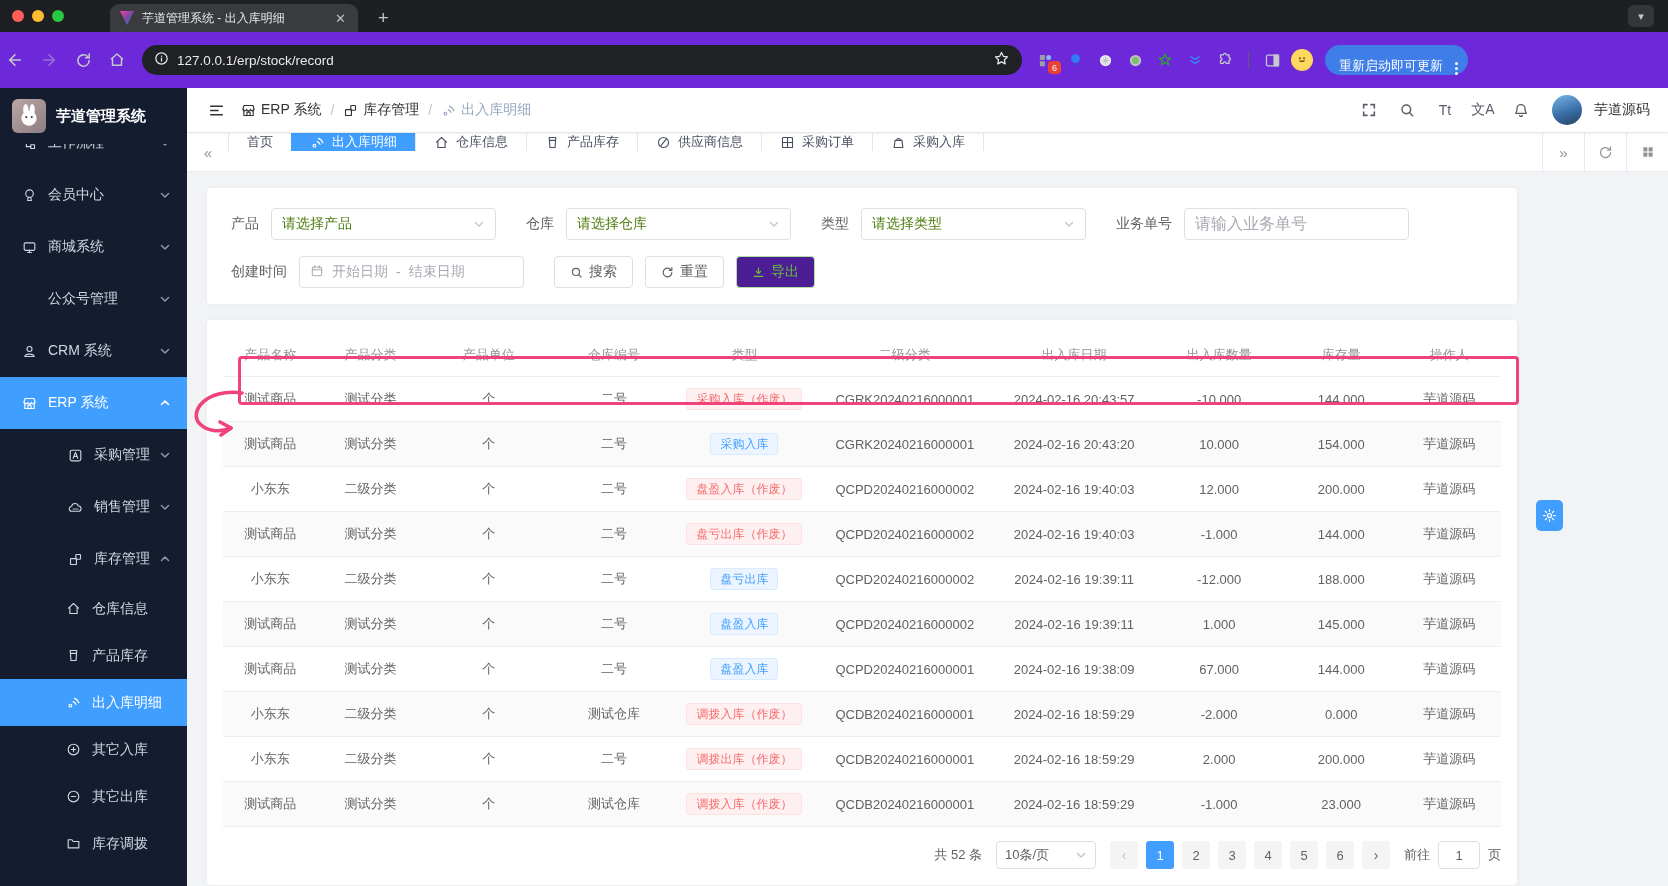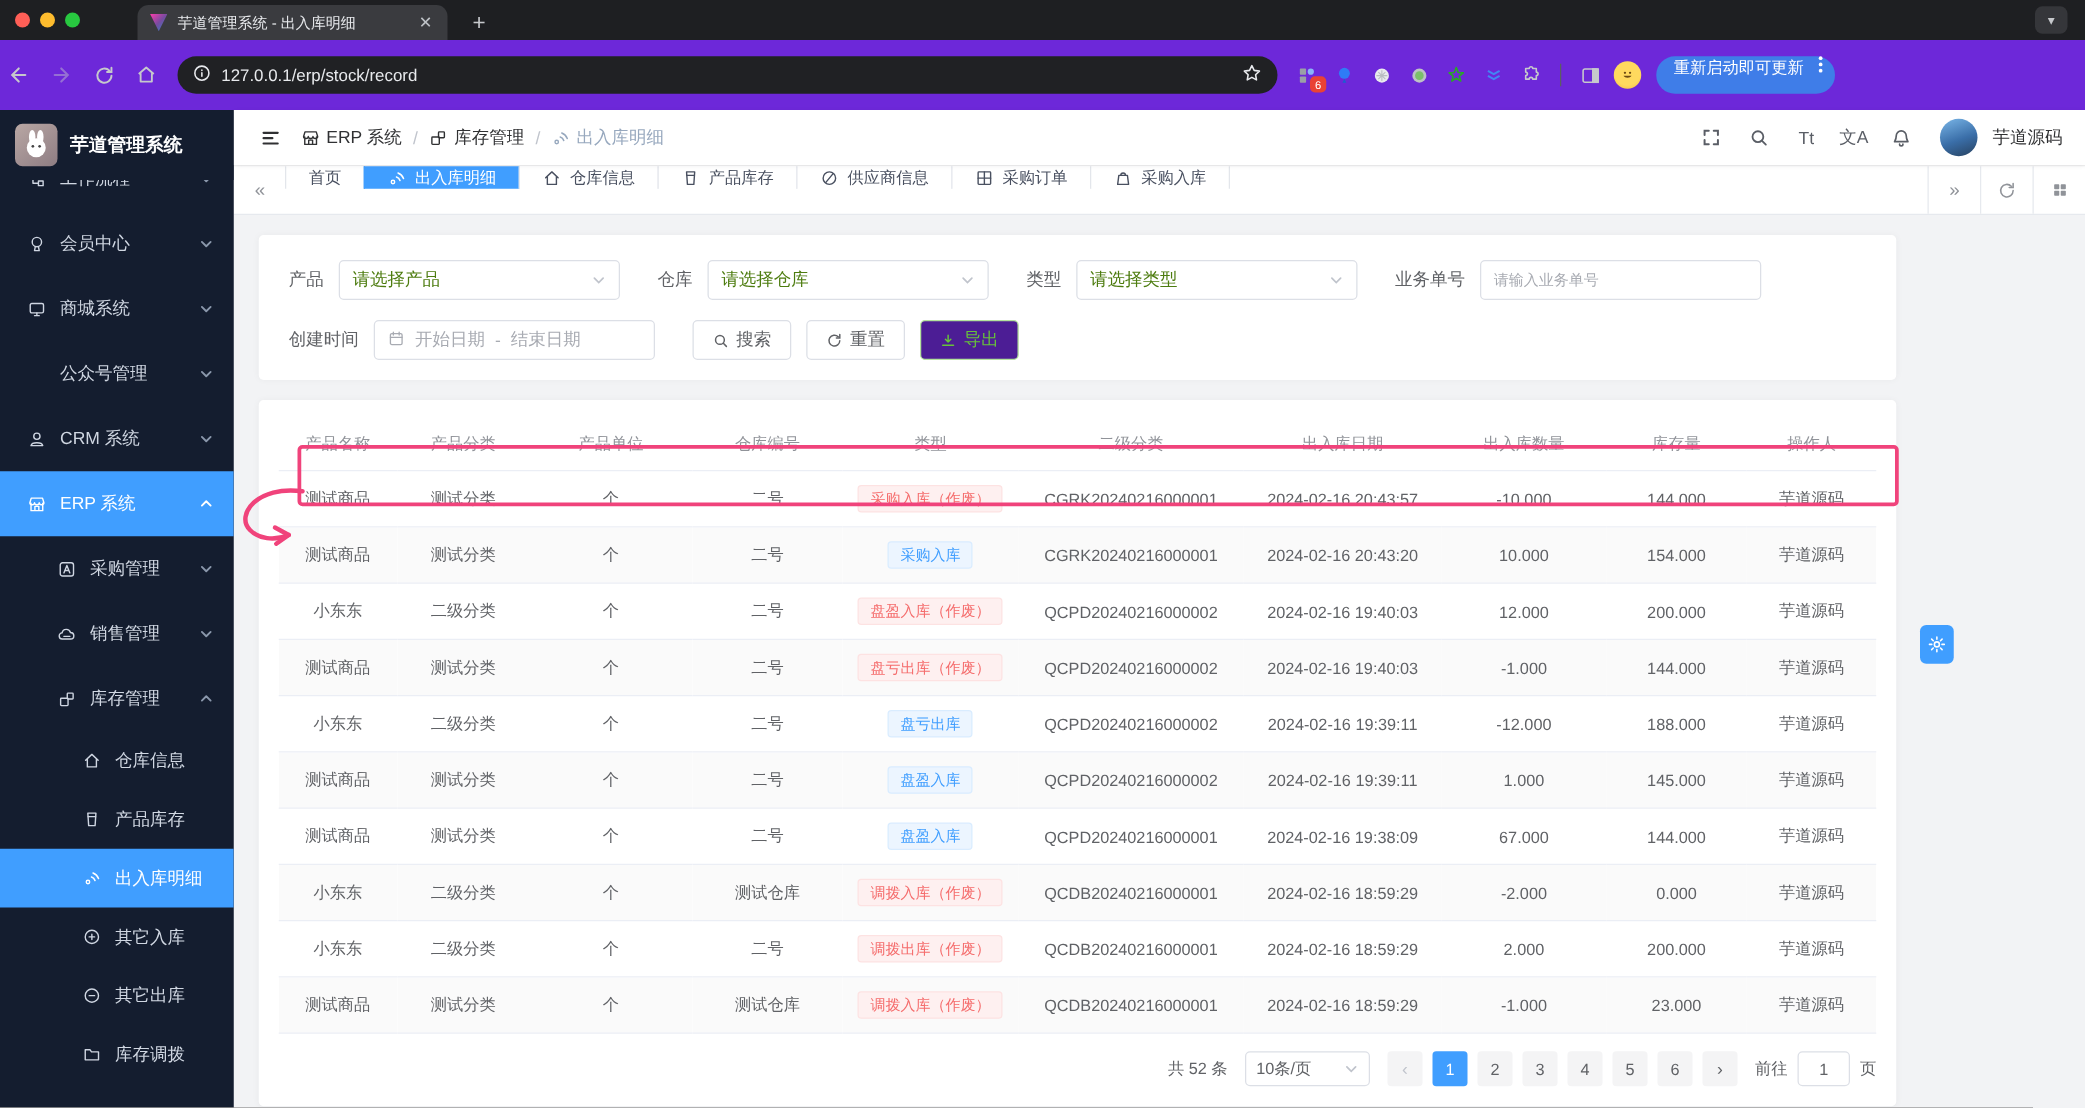--- a/index.html
+++ b/index.html
@@ -27,34 +27,34 @@
   .urlbar{flex:1;max-width:880px;height:30px;background:#202124;border-radius:15px;display:flex;align-items:center;
           gap:8px;padding:0 12px;margin:0 6px;color:#e8eaed;font-size:13.5px}
   .urltext{flex:1;white-space:nowrap;overflow:hidden}
   .ext{position:relative;width:26px;height:28px;display:flex;align-items:center;justify-content:center;flex:0 0 auto}
   .badge{position:absolute;right:-3px;bottom:0;background:#e94235;color:#fff;font-size:9px;min-width:13px;height:13px;
          border-radius:4px;display:flex;align-items:center;justify-content:center;padding:0 2px}
   .vdiv{width:1px;height:18px;background:#5c5e62;margin:0 6px}
   .emoji{width:22px;height:22px;border-radius:50%;background:radial-gradient(circle at 50% 40%,#ffd95e 60%,#f4b63f);
          display:flex;align-items:center;justify-content:center}
   .update-pill{margin-left:6px;height:30px;background:#3f7de8;border-radius:16px;color:#fff;font-size:13px;
-               display:flex;align-items:flex-start;gap:8px;padding:0 6px 0 14px;white-space:nowrap}
+               display:flex;align-items:flex-end;gap:8px;padding:0 6px 0 14px;white-space:nowrap}
   .kebab{display:flex;flex-direction:column;gap:2px;padding:0 4px}
   .kebab i{width:3px;height:3px;border-radius:50%;background:#fff}
 
   
   .app{display:flex;height:810px}
   .sidebar{width:187px;background:#141d2f;color:#c3cbd8;flex:0 0 auto;overflow:hidden;position:relative}
   .logo-row{height:56px;display:flex;align-items:center;gap:10px;padding:0 12px;position:relative;z-index:3;background:#141d2f}
   .logo-av{width:34px;height:34px;border-radius:6px;background:linear-gradient(140deg,#b9a7a4,#8e7d83);
            display:flex;align-items:center;justify-content:center;overflow:hidden}
   .logo-title{color:#fff;font-size:15px;font-weight:700;white-space:nowrap}
   #sidebar-menu{margin-top:-27px;position:relative;z-index:1}
   .mi{display:flex;align-items:center;height:52px;font-size:14px;position:relative;cursor:pointer;white-space:nowrap}
-  .mi.l0{padding-left:20px}.mi.l1{padding-left:44px}.mi.l2{padding-left:64px;height:47px}
+  .mi.l0{padding-left:20px}.mi.l1{padding-left:66px}.mi.l2{padding-left:64px;height:47px}
   .mi-ic{width:18px;height:18px;margin-right:10px;display:flex;align-items:center;justify-content:center;color:#cfd6e2}
   .mi-lb{color:#d0d7e2}
   .mi.active{background:#409eff}
   .mi.active .mi-lb,.mi.active .mi-ic,.mi.active .mi-ch{color:#fff}
   .mi-ch{position:absolute;right:16px;color:#8a97ab;display:flex}
 
   .main{flex:1;display:flex;flex-direction:column;background:#f2f3f5;min-width:0}
   .navbar{height:44px;background:#fff;display:flex;align-items:center;padding:0 14px;box-shadow:0 1px 4px rgba(0,21,41,.08);position:relative;z-index:2}
   .hamb{width:30px;height:30px;display:flex;align-items:center;justify-content:center;color:#303133}
   .bc{display:flex;align-items:center;gap:9px;margin-left:10px;font-size:14px}
@@ -84,21 +84,21 @@
   
   .filter-card{padding:20px 20px 16px 24px}
   .frow{display:flex;align-items:center;gap:30px}
   .frow+.frow{margin-top:16px}
   .fgroup{display:flex;align-items:center}
   .flabel{font-size:14px;color:#606266;margin-right:12px;white-space:nowrap}
   .fsel{width:225px;height:32px;border:1px solid #dcdfe6;border-radius:4px;display:flex;align-items:center;
         padding:0 10px;font-size:14px;background:#fff}
   .ph{color:#4d7c0f;flex:1;white-space:nowrap;overflow:hidden}
   .sel-ch{color:#c0c4cc;display:flex}
-  .finput{width:225px;height:32px;border:1px solid #dcdfe6;border-radius:4px;padding:0 10px;font-size:12px;color:#ec4899;outline:none}
+  .finput{width:225px;height:32px;border:1px solid #dcdfe6;border-radius:4px;padding:0 10px;font-size:16px;color:#ec4899;outline:none}
   .finput::placeholder{color:#a8abb2}
   .daterange{width:225px;height:32px;border:1px solid #dcdfe6;border-radius:4px;display:flex;align-items:center;
              gap:8px;padding:0 10px;font-size:14px;color:#a8abb2}
   .btn{height:32px;border:1px solid #dcdfe6;background:#fff;border-radius:4px;display:inline-flex;align-items:center;
        gap:6px;padding:0 15px;font-size:14px;color:#606266;cursor:pointer;font-family:inherit}
   .btn-export{color:#67c23a;background:#4c1d95;border-color:#b3e19d}
 
   
   .table-card{margin-top:16px;padding:14px 16px 16px}
   table{width:100%;border-collapse:collapse;table-layout:fixed;font-size:13px;color:#606266}

